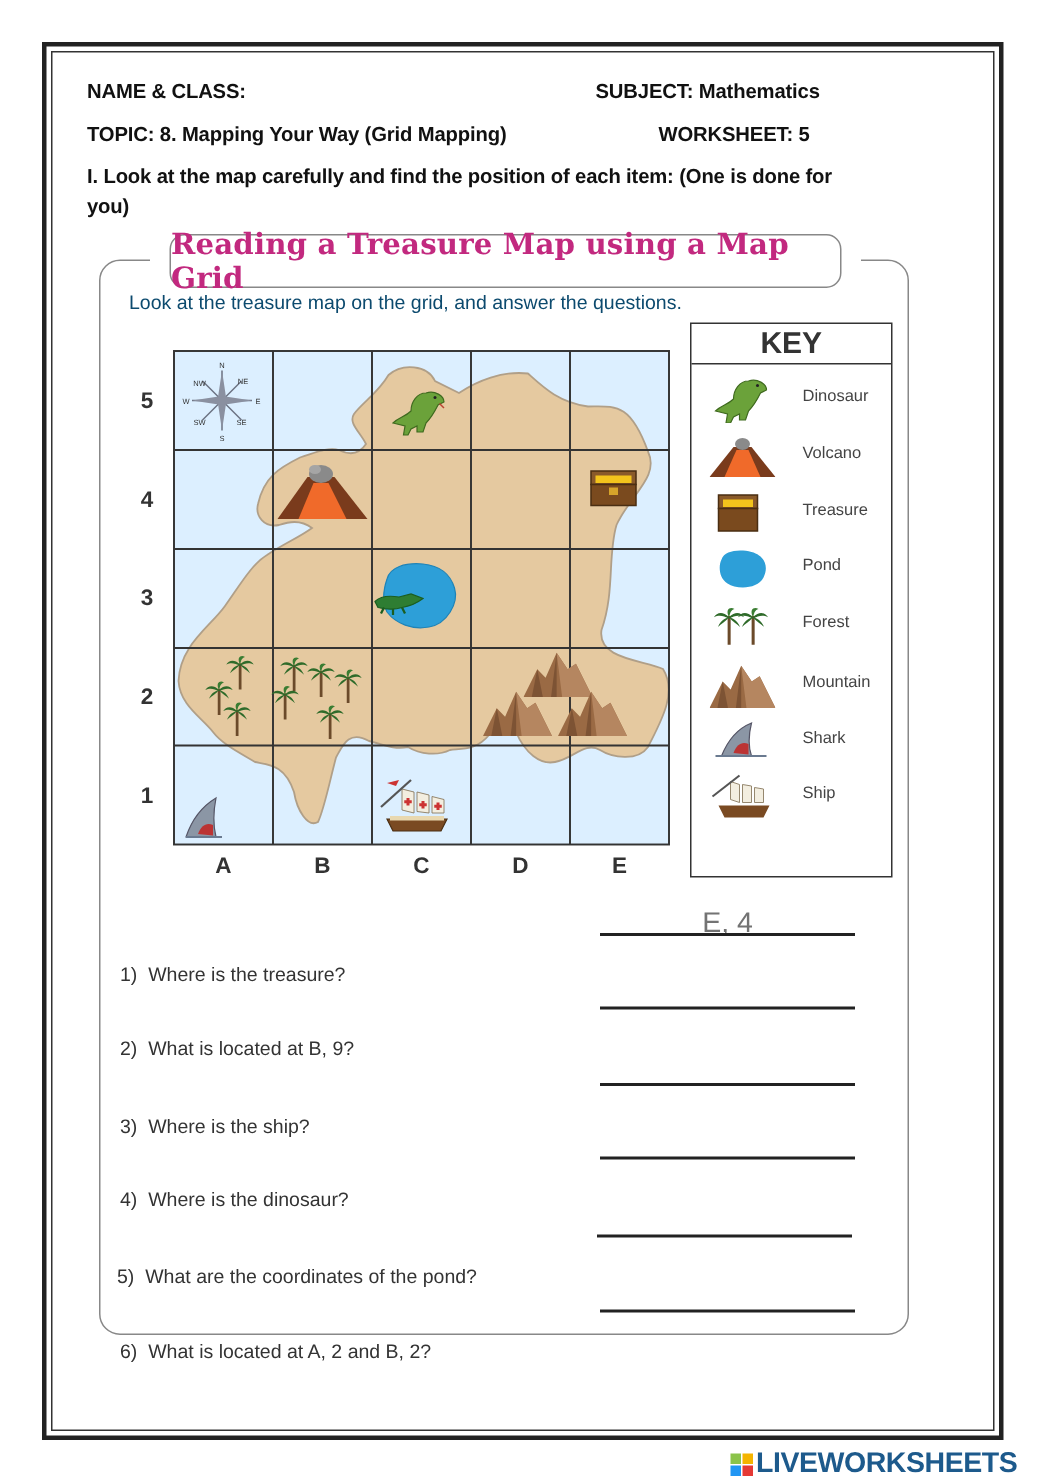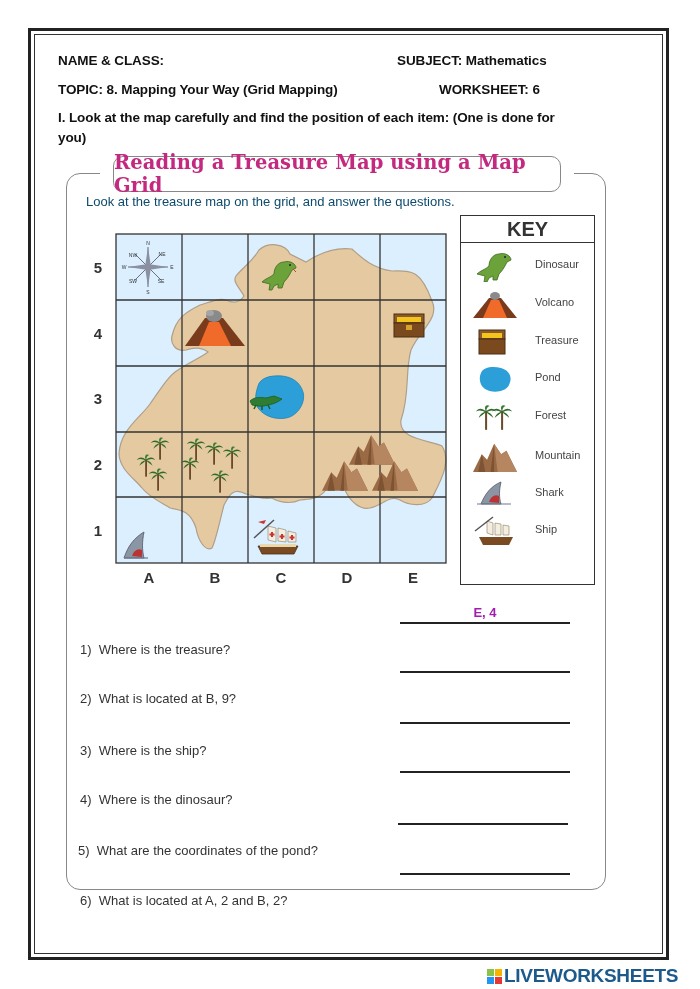--- a/index.html
+++ b/index.html
@@ -22,37 +22,37 @@
   .row-label, .col-label { position: absolute; font-weight: bold; font-size: 15px; color: #333; width: 20px; text-align: center; }
 
   .key-box { position: absolute; left: 460px; top: 215px; width: 135px; height: 370px; border: 1.5px solid #333; }
   .key-title { height: 27px; border-bottom: 1.5px solid #333; text-align: center; font-weight: bold; font-size: 20px; line-height: 27px; color: #333; }
   .key-item { position: absolute; left: 0; width: 133px; height: 36px; }
   .key-icon { position: absolute; left: 12px; top: 2px; width: 44px; height: 32px; }
   .key-label { position: absolute; left: 74px; top: 10px; font-size: 11px; color: #444; }
 
   .question { position: absolute; font-size: 13px; color: #333; white-space: nowrap; margin-top: 36px; }
   .answer-line { position: absolute; height: 1.5px; background: #222; }
-  .answer-text { position: absolute; font-weight: bold; font-size: 13px; color: #a21caf; width: 60px; text-align: center; }
+  .answer-text { position: absolute; font-weight: normal; font-size: 19px; color: #737373; width: 60px; text-align: center; }
 
   .logo { position: absolute; left: 487px; top: 965px; display: flex; align-items: center; }
   .logo-blocks { display: grid; grid-template-columns: 7px 7px; grid-template-rows: 7px 7px; gap: 1px; margin-right: 2px; }
   .logo-blocks span { display:block; width:7px; height:7px; }
   .logo-text { font-weight: bold; font-size: 19px; color: #1d5a8c; letter-spacing: -0.3px; }
 </style>
 </head>
 <body>
 
 <div class="frame-outer"></div>
 <div class="frame-inner"></div>
 
 <div class="hdr" style="left:58px; top:53px;">NAME &amp; CLASS:</div>
 <div class="hdr" style="left:397px; top:53px;">SUBJECT: Mathematics</div>
 <div class="hdr" style="left:58px; top:82px;">TOPIC:  8.  Mapping Your Way  (Grid Mapping)</div>
-<div class="hdr" style="left:439px; top:82px;">WORKSHEET: 6</div>
+<div class="hdr" style="left:439px; top:82px;">WORKSHEET: 5</div>
 <div class="hdr" style="left:58px; top:110px;">I. Look at the map carefully and find the position of each item: (One is done for</div>
 <div class="hdr" style="left:58px; top:130px;">you)</div>
 
 <div class="panel"></div>
 <div class="panel-title-mask"></div>
 <div class="panel-title-wrap">
   <span class="panel-title">Reading a Treasure Map using a Map Grid</span>
 </div>
 <div class="instructions">Look at the treasure map on the grid, and answer the questions.</div>
 

